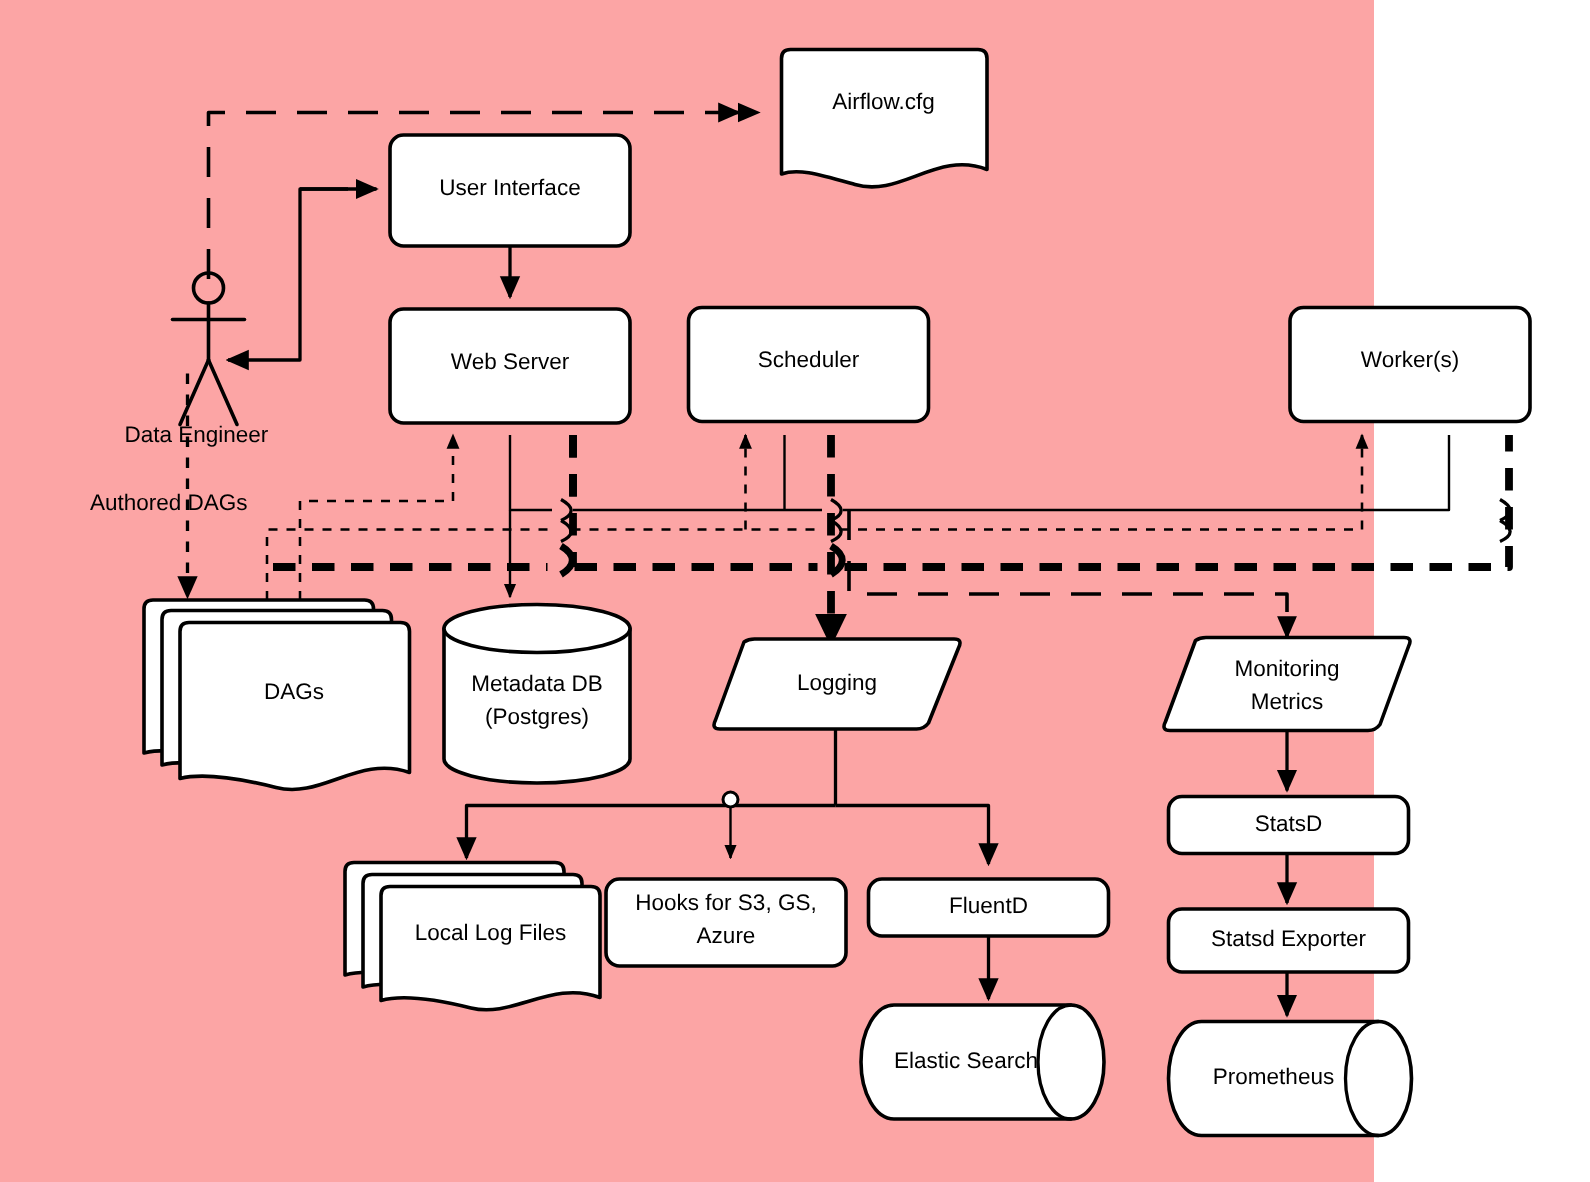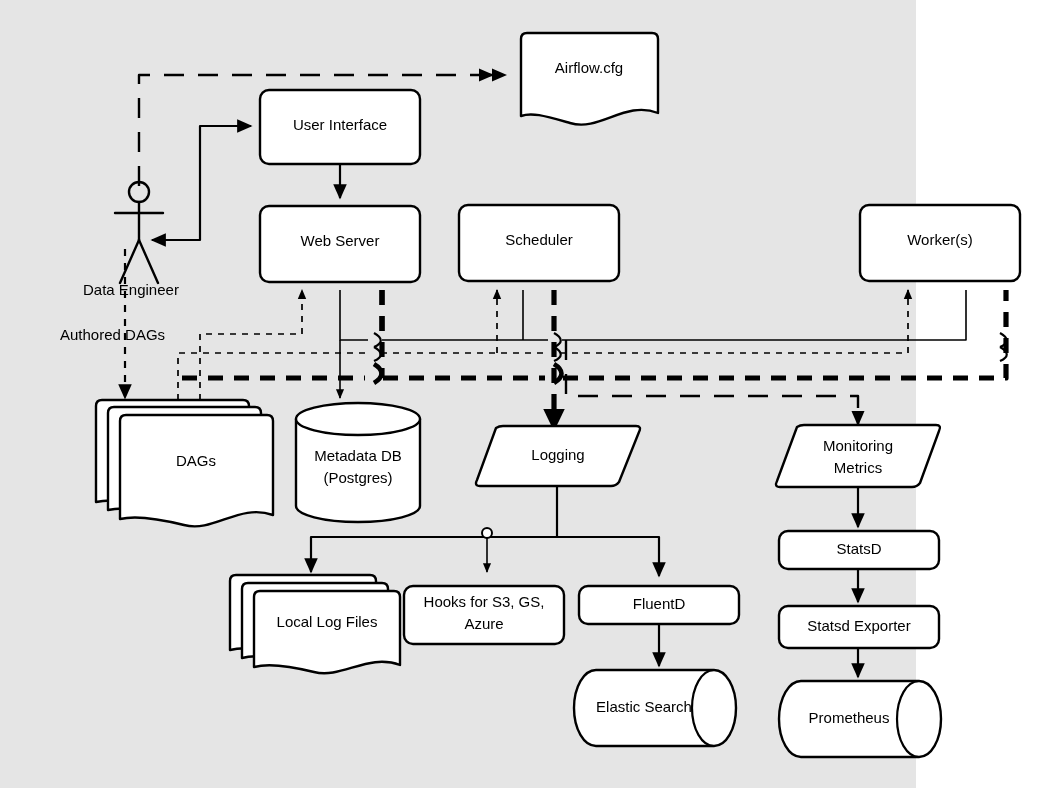--- a/index.html
+++ b/index.html
@@ -1,17 +1,17 @@
 <!DOCTYPE html>
 <html><head>
 <meta charset="utf-8">
 <style>
   html,body{margin:0;padding:0;background:#ffffff;}
   body{width:1060px;height:788px;overflow:hidden;font-family:"Liberation Sans",sans-serif;}
-  #diagram-root{position:relative;width:916px;height:788px;background:#e5e5e5;}
+  #diagram-root{position:relative;width:916px;height:788px;background:#fca5a5;}
   svg#diagram{display:block;width:1060px;height:788px;}
   .node-label{font-family:"Liberation Sans",sans-serif;font-size:15px;fill:#000000;text-anchor:middle;dominant-baseline:middle;}
   .free-label{font-family:"Liberation Sans",sans-serif;font-size:15px;fill:#000000;text-anchor:start;dominant-baseline:middle;}
   .shape{fill:#ffffff;stroke:#000000;stroke-width:2.4;stroke-linejoin:round;}
   .shape-thin{fill:none;stroke:#000000;stroke-width:2.2;stroke-linejoin:round;stroke-linecap:round;}
   .edge-solid{fill:none;stroke:#000000;stroke-width:2.2;stroke-linecap:butt;stroke-linejoin:round;}
   .edge-solid-thin{fill:none;stroke:#000000;stroke-width:1.6;stroke-linecap:butt;stroke-linejoin:round;}
   .edge-dot{fill:none;stroke:#000000;stroke-width:2.2;stroke-dasharray:7 7;stroke-linecap:butt;stroke-linejoin:round;}
   .edge-dot-thin{fill:none;stroke:#000000;stroke-width:1.7;stroke-dasharray:6 6;stroke-linecap:butt;stroke-linejoin:round;}
   .edge-dash-bold{fill:none;stroke:#000000;stroke-width:5.2;stroke-dasharray:15 11;stroke-linecap:butt;stroke-linejoin:round;}

